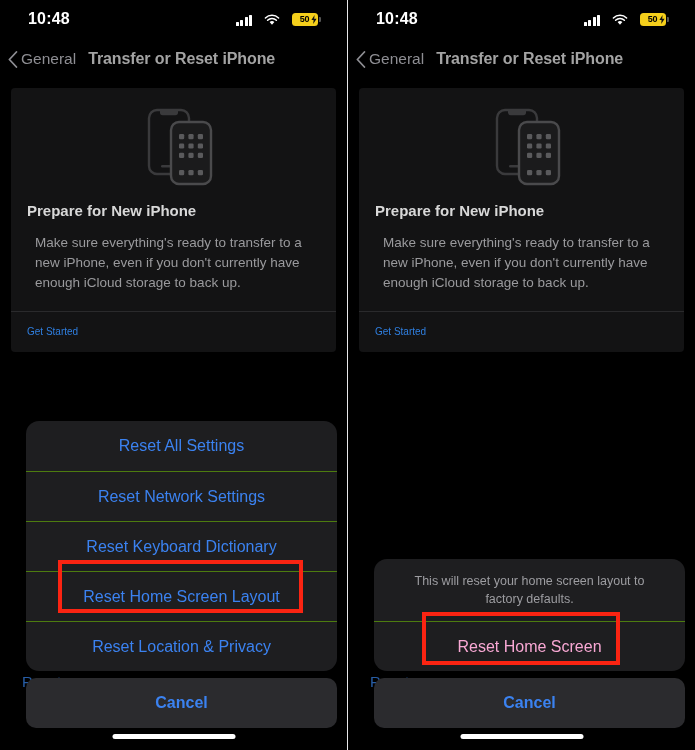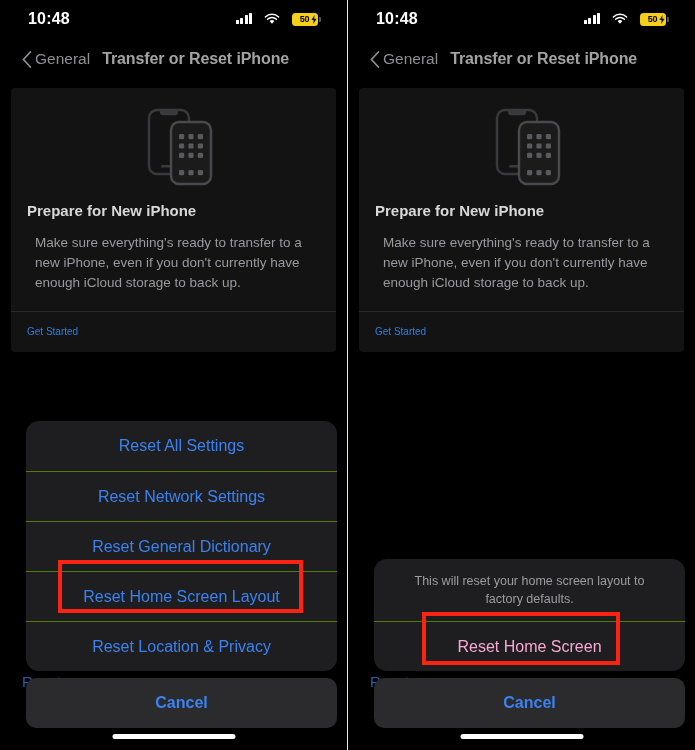--- a/index.html
+++ b/index.html
@@ -25,21 +25,21 @@
 
   
   .statusbar {
     position:relative; height:38px;
     display:flex; align-items:center; justify-content:space-between;
     padding:0 26px 0 28px;
   }
   .status-time {
     color:#fff; font-size:16px; font-weight:bold; letter-spacing:.2px;
   }
-  .status-right { display:flex; align-items:flex-start; gap:12px; }
+  .status-right { display:flex; align-items:flex-end; gap:12px; }
   .cellular { display:flex; align-items:flex-end; gap:1.5px; height:11px; }
   .cellular i { display:block; width:3px; background:#fff; border-radius:.5px; }
   .cellular i:nth-child(1){ height:4px; }
   .cellular i:nth-child(2){ height:6px; }
   .cellular i:nth-child(3){ height:8.5px; }
   .cellular i:nth-child(4){ height:11px; }
   .wifi { width:16px; height:12px; }
   .battery {
     position:relative; display:flex; align-items:center;
   }
@@ -54,21 +54,21 @@
     letter-spacing:-.2px; padding-right:1px;
   }
   .battery-bolt { position:absolute; right:1.5px; top:2px; }
   .battery-cap {
     width:2px; height:5px; background:#555; border-radius:0 1px 1px 0; margin-left:1px;
   }
 
   
   .navbar {
     display:flex; align-items:center; height:42px;
-    padding-left:22px; gap:2px;
+    padding-left:8px; gap:2px;
   }
   .nav-back {
     display:flex; align-items:center; gap:3px;
     color:#8e8e93; font-size:15.5px;
   }
   .chev { width:10px; height:17px; flex:0 0 10px; }
   .nav-title {
     color:#a3a3a3; font-size:16px; font-weight:bold; margin-left:10px;
     letter-spacing:-.1px;
   }
@@ -218,21 +218,21 @@
       <div class="card-sep"></div>
       <div class="card-action">Get Started</div>
     </div>
 
     <div class="ghost-row">Reset</div>
 
     <div class="sheet-wrap">
       <div class="sheet">
         <div class="sheet-row">Reset All Settings</div>
         <div class="sheet-row">Reset Network Settings</div>
-        <div class="sheet-row">Reset General Dictionary</div>
+        <div class="sheet-row">Reset Keyboard Dictionary</div>
         <div class="sheet-row">Reset Home Screen Layout</div>
         <div class="sheet-row">Reset Location &amp; Privacy</div>
       </div>
       <div class="cancel-btn">Cancel</div>
     </div>
 
     <div class="redbox" style="left:58px; top:560px; width:245px; height:53px;"></div>
 
     <div class="home-indicator"></div>
   </div>

